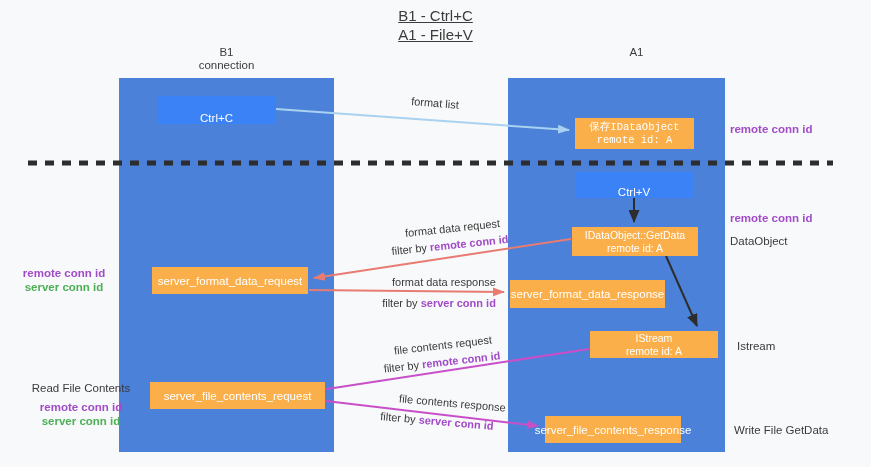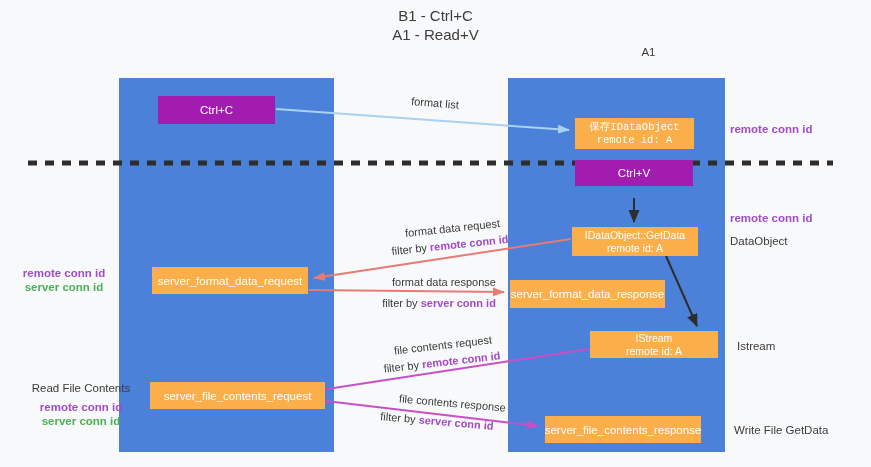--- a/index.html
+++ b/index.html
@@ -1,30 +1,30 @@
 <!DOCTYPE html>
 <html><head>
 <meta charset="utf-8">
 <style>
   html,body{margin:0;padding:0;}
   body{font-family:"Liberation Sans","DejaVu Sans",sans-serif;background:#f8f9fa;}
   #stage{position:relative;width:871px;height:467px;background:#f8f9fa;overflow:hidden;}
 
   .title-block{position:absolute;left:0;top:6px;width:871px;text-align:center;
-    font-size:15px;line-height:19px;color:#3c3c3c;z-index:4;}
+    font-size:15px;line-height:19px;color:#3c3c3c;z-index:4;text-decoration:underline;}
 
   .lane{position:absolute;background:#4b81d8;z-index:1;}
   .lane-header{position:absolute;text-align:center;font-size:11.5px;line-height:13px;
     color:#3c3c3c;z-index:4;}
 
   svg.arrows{position:absolute;left:0;top:0;z-index:2;}
 
   .node{position:absolute;display:flex;flex-direction:column;align-items:center;
     justify-content:center;color:#ffffff;text-align:center;z-index:3;}
-  .node.green{background:#a21caf;font-size:11.5px;}
+  .node.green{background:#3b82f6;font-size:11.5px;justify-content:flex-end;}
   .node.orange{background:#faaf4a;}
   .node.single{font-size:11.5px;}
   .node.double{font-size:10.5px;line-height:13px;}
 
   .flow-label{position:absolute;font-size:11px;color:#3a3a3a;white-space:nowrap;
     text-align:center;z-index:4;}
   .side-label{position:absolute;font-size:11.5px;color:#3a3a3a;white-space:nowrap;z-index:4;}
   .side-stack{position:absolute;text-align:center;font-size:11.5px;line-height:14px;
     white-space:nowrap;z-index:4;}
   .conn-purple{color:#a24bc8;font-weight:bold;}
@@ -32,26 +32,28 @@
   .plain-dark{color:#3a3a3a;font-weight:normal;}
   .gap-top{margin-top:5px;}
 </style>
 </head>
 <body>
 
 <div id="stage">
 
   <div class="title-block">
     <div>B1 - Ctrl+C</div>
-    <div>A1 - Read+V</div>
+    <div>A1 - File+V</div>
   </div>
 
   <div class="lane-header" style="left:119px;top:46px;width:215px;">
+    <div>B1</div>
+    <div>connection</div>
   </div>
-  <div class="lane-header" style="left:540px;top:46px;width:217px;">
+  <div class="lane-header" style="left:528px;top:46px;width:217px;">
     <div>A1</div>
   </div>
 
   <div class="lane" style="left:119px;top:78px;width:215px;height:374px;"></div>
   <div class="lane" style="left:508px;top:78px;width:217px;height:374px;"></div>
 
   <svg class="arrows" width="871" height="467" viewBox="0 0 871 467">
     <defs>
       <marker id="mk-blue" markerUnits="userSpaceOnUse" markerWidth="12" markerHeight="10" refX="11" refY="5" orient="auto">
         <path d="M0,0.5 L12,5 L0,9.5 z" fill="#a9d2f0"></path>
@@ -86,21 +88,21 @@
 
   <div class="node green single" style="left:158px;top:96px;width:117px;height:28px;">
     <span>Ctrl+C</span>
   </div>
 
   <div class="node orange double" style="left:575px;top:118px;width:119px;height:31px;font-family:Liberation Mono, monospace;">
     <span>保存IDataObject</span>
     <span>remote id: A</span>
   </div>
 
-  <div class="node green single" style="left:575px;top:160px;width:118px;height:26px;">
+  <div class="node green single" style="left:575px;top:172px;width:118px;height:26px;">
     <span>Ctrl+V</span>
   </div>
 
   <div class="node orange double" style="left:572px;top:227px;width:126px;height:29px;">
     <span>IDataObject::GetData</span>
     <span>remote id: A</span>
   </div>
 
   <div class="node orange single" style="left:510px;top:280px;width:155px;height:28px;">
     <span>server_format_data_response</span>
@@ -112,21 +114,21 @@
 
   <div class="node orange double" style="left:590px;top:331px;width:128px;height:27px;">
     <span>IStream</span>
     <span>remote id: A</span>
   </div>
 
   <div class="node orange single" style="left:150px;top:382px;width:175px;height:27px;">
     <span>server_file_contents_request</span>
   </div>
 
-  <div class="node orange single" style="left:545px;top:416px;width:156px;height:27px;">
+  <div class="node orange single" style="left:545px;top:416px;width:136px;height:27px;">
     <span>server_file_contents_response</span>
   </div>
 
   <div class="flow-label" style="left:390px;top:97px;width:90px;transform:rotate(4.5deg);">format list</div>
 
   <div class="flow-label" style="left:385px;top:222px;width:135px;transform:rotate(-6deg);">format data request</div>
   <div class="flow-label" style="left:380px;top:239px;width:140px;transform:rotate(-6deg);">
     <span>filter by </span><span class="conn-purple">remote conn id</span>
   </div>
 

